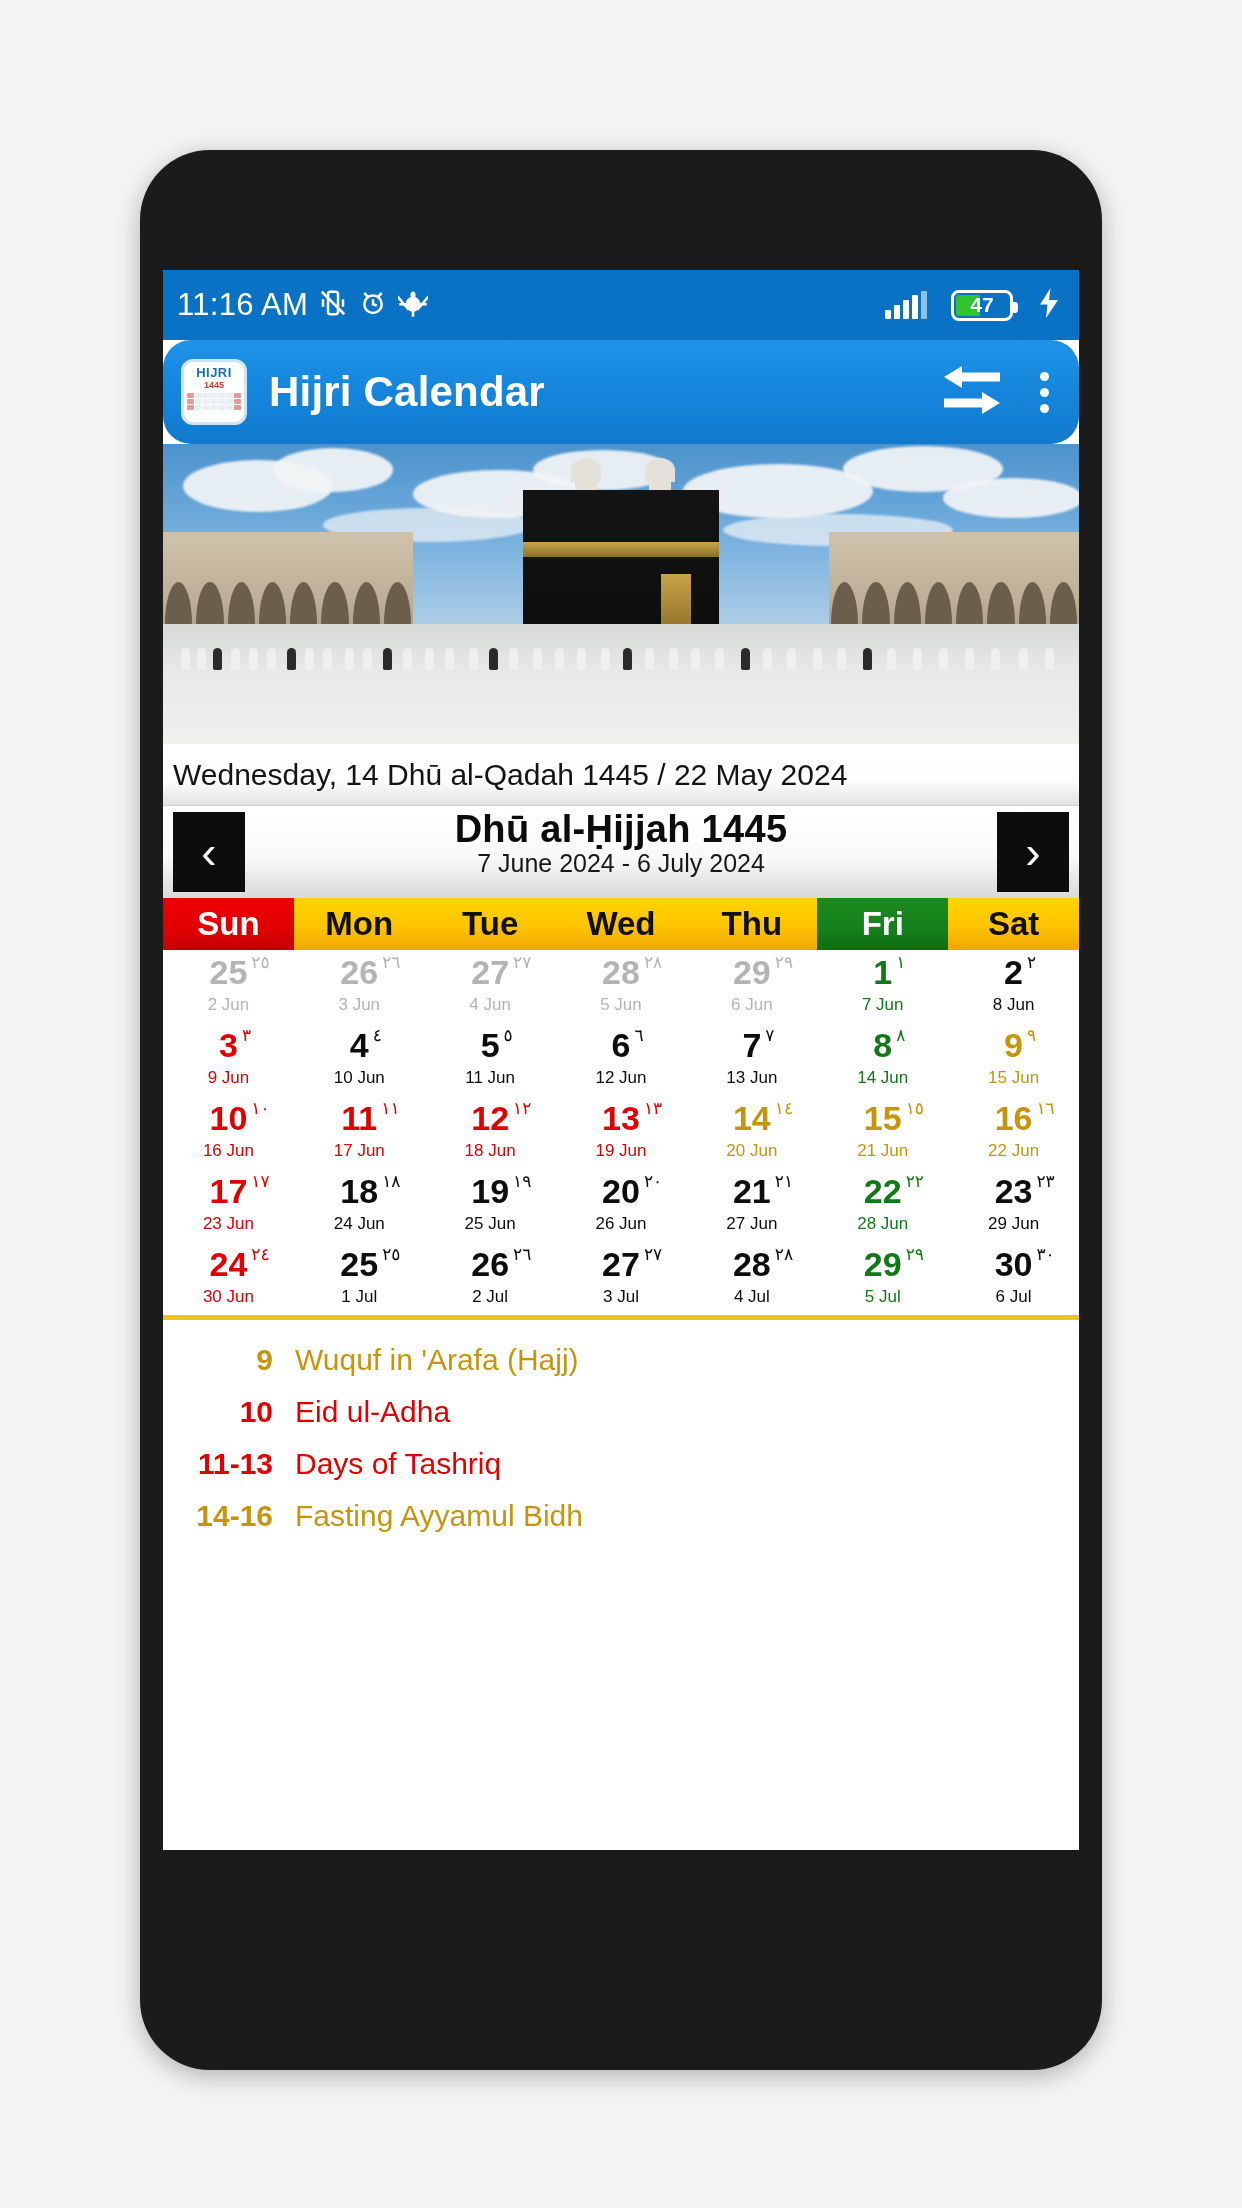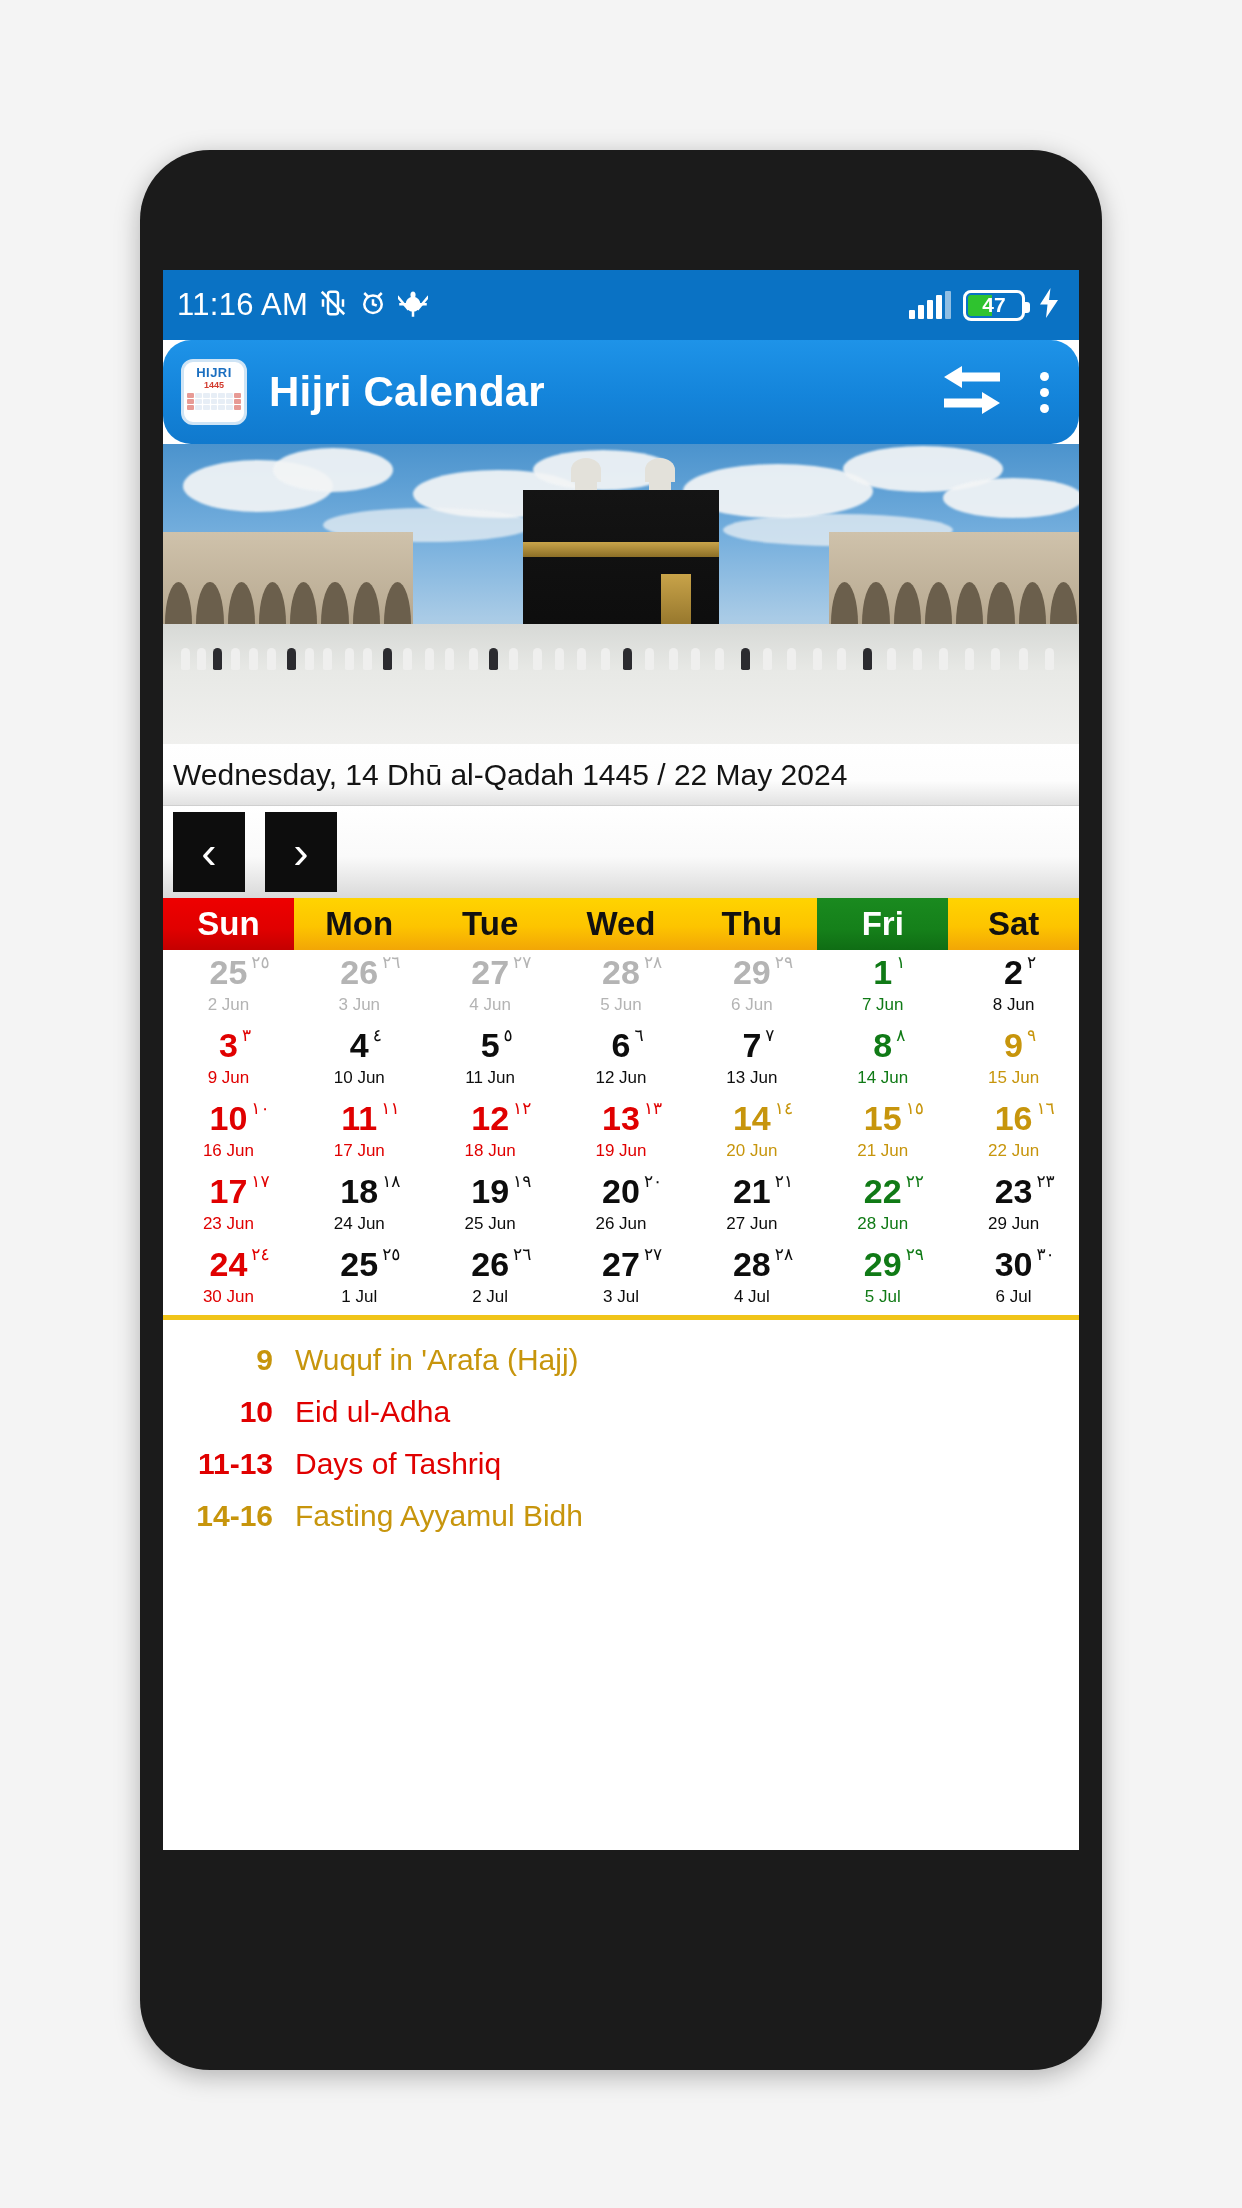--- a/index.html
+++ b/index.html
@@ -31,21 +31,21 @@
   
   .statusbar {
     height: 70px; background: #0a72c4;
     display: flex; align-items: center;
     justify-content: space-between;
     padding: 0 18px 0 14px;
     color: #ffffff;
   }
   .sb-left { display: flex; align-items: center; gap: 10px; }
   .sb-time { font-size: 31px; font-weight: 400; letter-spacing: .3px; }
-  .sb-right { display: flex; align-items: center; gap: 12px; text-align: right; }
+  .sb-right { display: flex; align-items: center; gap: 24px; text-align: right; }
   .sb-icon { display: block; }
   .battery {
     position: relative; width: 62px; height: 31px;
     border: 3px solid #ffffff; border-radius: 8px;
     display: flex; align-items: center; padding: 2px;
   }
   .battery::after {
     content: ""; position: absolute; right: -8px; top: 9px;
     width: 5px; height: 11px; background: #fff; border-radius: 0 3px 3px 0;
   }
@@ -402,20 +402,24 @@
             <i style="left:828px"></i>
             <i style="left:856px"></i>
           <i style="left:882px"></i>
         </div>
       </div>
 
       <div class="today-strip">Wednesday, 14 Dhū al-Qadah 1445 / 22 May 2024</div>
 
       <div class="month-bar">
         <div class="nav-btn">‹</div>
+        <div class="month-center">
+          <div class="month-name">Dhū al-Ḥijjah  1445</div>
+          <div class="month-range">7 June 2024 - 6 July 2024</div>
+        </div>
         <div class="nav-btn">›</div>
       </div>
 
       <div class="dow" id="dow">
           <div class="sun">Sun</div>
           <div>Mon</div>
           <div>Tue</div>
           <div>Wed</div>
           <div>Thu</div>
           <div class="fri">Fri</div>

